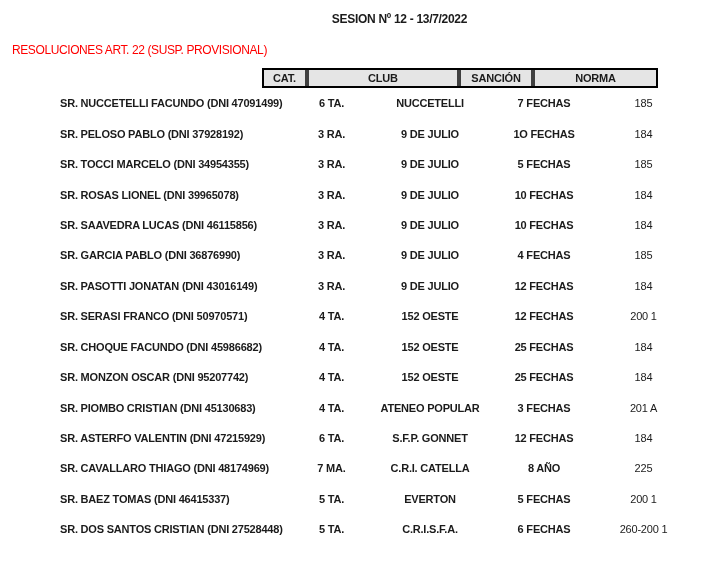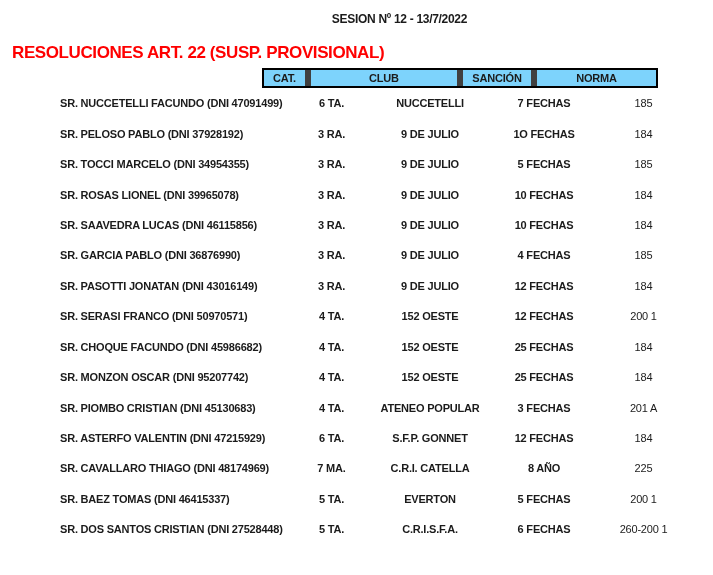--- a/index.html
+++ b/index.html
@@ -22,48 +22,48 @@
     font-size: 12px;
     font-weight: bold;
     letter-spacing: -0.3px;
     white-space: nowrap;
   }
   .section-heading {
     position: absolute;
     top: 43px;
     left: 12px;
     color: #ff0000;
-    font-size: 17px;
-    font-weight: bold;
+    font-size: 12px;
+    font-weight: normal;
     letter-spacing: -0.4px;
     white-space: nowrap;
   }
   .table-header {
     position: absolute;
     top: 68px;
     left: 262px;
     width: 396px;
     height: 20px;
     box-sizing: border-box;
     border: 2px solid #000000;
-    background: #7dd3fc;
+    background: #e5e5e5;
     display: grid;
     grid-template-columns: 41px 152px 74px 125px;
   }
   .table-header .hcell {
     box-sizing: border-box;
     display: flex;
     align-items: center;
     justify-content: center;
     font-size: 11px;
     font-weight: bold;
     letter-spacing: -0.2px;
     white-space: nowrap;
   }
-  .table-header .hcell + .hcell { border-left: 6px solid #404040; }
+  .table-header .hcell + .hcell { border-left: 4px solid #404040; }
   .table-body {
     position: absolute;
     top: 88px;
     left: 12px;
     width: 646px;
     display: grid;
     grid-template-columns: 250px 43px 154px 74px 125px;
     grid-auto-rows: 30.45px;
     margin-left: 48px;
   }

